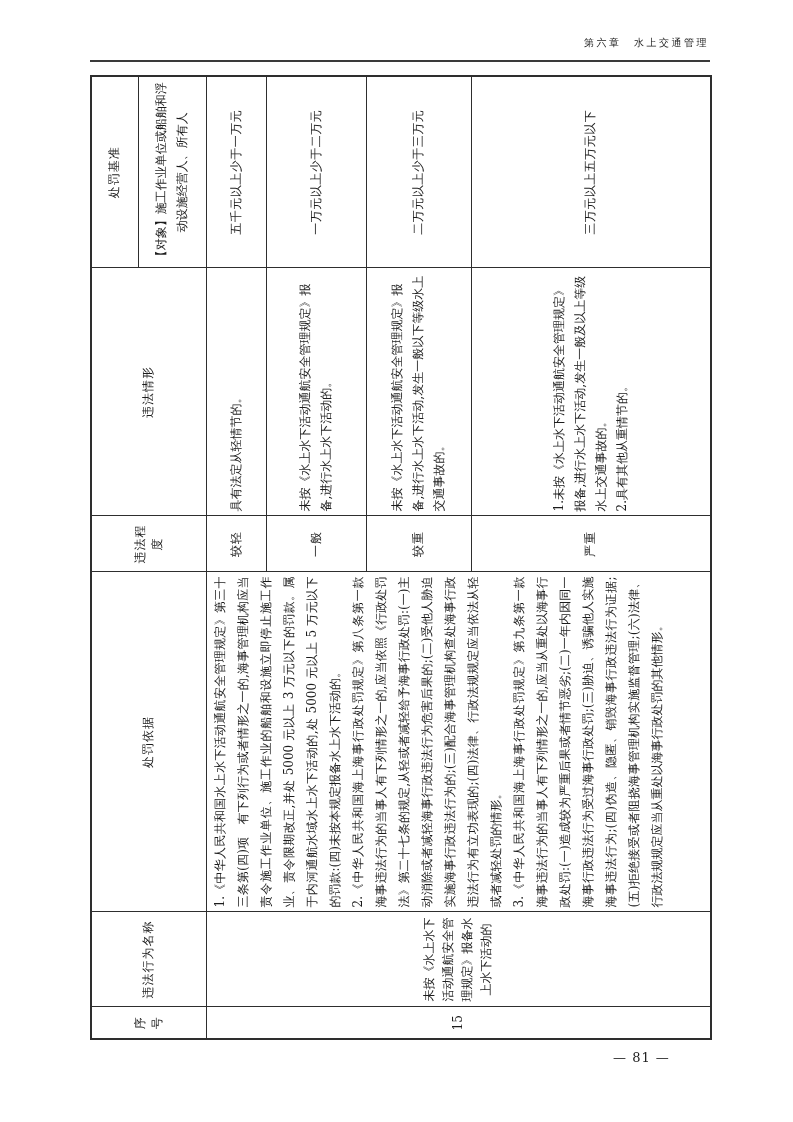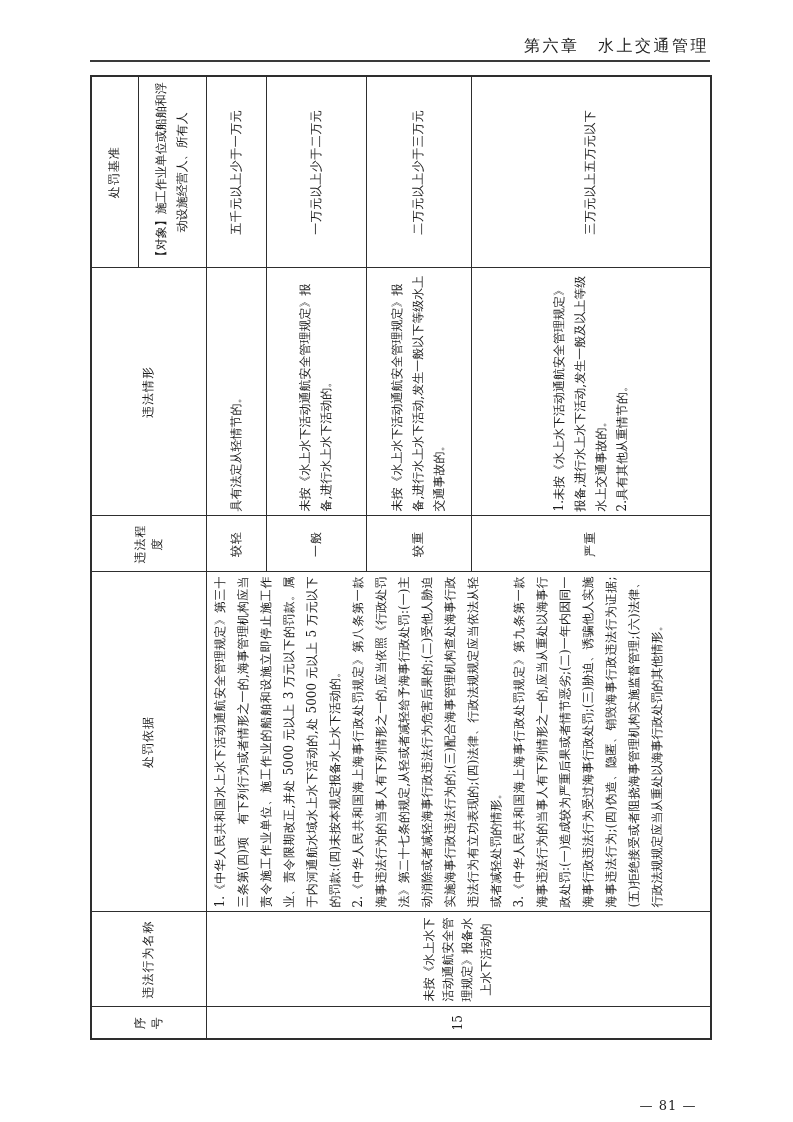--- a/index.html
+++ b/index.html
@@ -1,29 +1,29 @@
 <!DOCTYPE html>
 <html><head>
 <meta charset="utf-8">
 <style>
   html,body{margin:0;padding:0;background:#ffffff;}
   .page{
     position:relative;width:793px;height:1122px;background:#fff;overflow:hidden;
     font-family:"DejaVu Serif","Liberation Serif",serif;color:#1c1c1c;
   }
   .chapter-header{
-    position:absolute;top:36px;right:84px;font-size:16px;letter-spacing:2.5px;
+    position:absolute;top:36px;right:84px;font-size:10px;letter-spacing:2.5px;
     color:#222;white-space:nowrap;
   }
   .header-rule{
     position:absolute;top:60px;left:90px;width:620px;height:2px;background:#3a3a3a;
   }
   .page-number{
-    position:absolute;top:1050px;left:613px;width:110px;text-align:center;
-    font-size:13px;color:#222;letter-spacing:1px;margin-top:48px;
+    position:absolute;top:1050px;left:613px;width:110px;text-align:left;
+    font-size:13px;color:#222;letter-spacing:1px;
   }
   
   .table-rotator{
     position:absolute;left:90px;top:1040px;width:963px;height:620px;
     transform:rotate(-90deg);transform-origin:0 0;
   }
   table.penalty{
     border-collapse:collapse;table-layout:fixed;width:963px;height:620px;
     border:2px solid #2e2e2e;
   }

